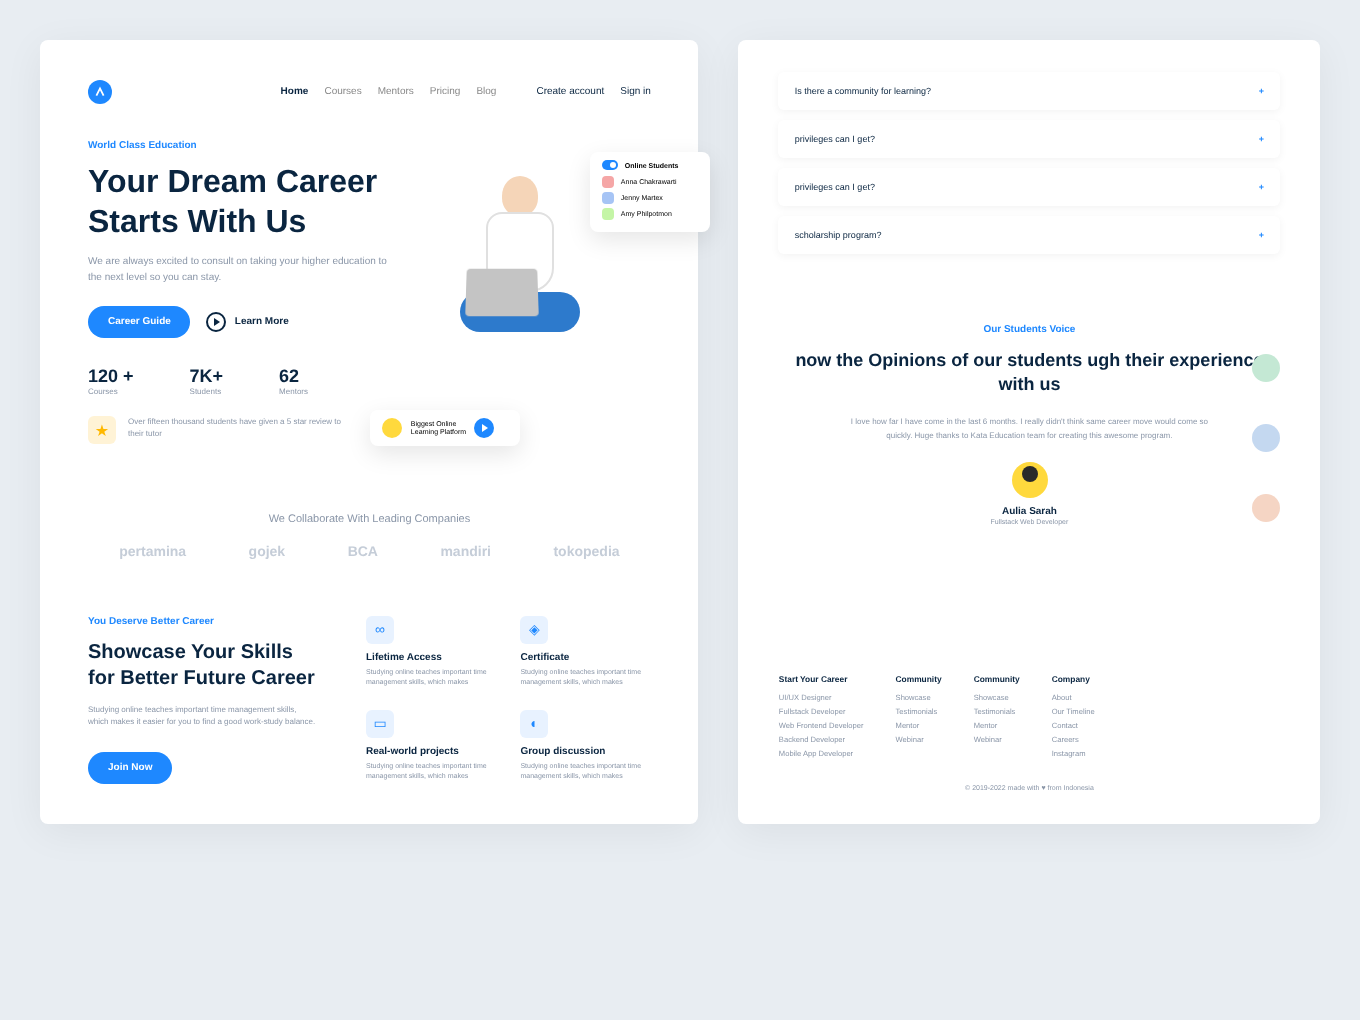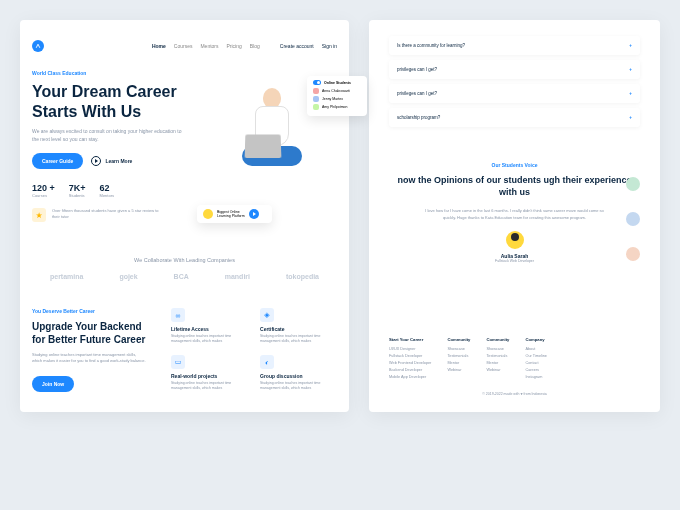--- a/index.html
+++ b/index.html
@@ -1,35 +1,35 @@
 <!DOCTYPE html>
 <html><head>
 <meta charset="utf-8">
 <style>
 *{margin:0;padding:0;box-sizing:border-box;font-family:-apple-system,BlinkMacSystemFont,'Segoe UI',sans-serif}
 body{background:#e8edf2;padding:20px;display:flex;gap:20px;justify-content:center}
 .page{background:#fff;border-radius:4px;box-shadow:0 4px 20px rgba(0,0,0,0.06)}
-.page1{width:340px;padding:20px 12px}
+.page1{width:340px;padding:20px 24px}
 .page2{width:300px;padding:16px 20px;display:flex;flex-direction:column}
 nav{display:flex;align-items:center;gap:8px;font-size:5px;margin-bottom:18px}
 .logo{width:12px;height:12px;border-radius:50%;background:#1e88ff;display:flex;align-items:center;justify-content:center}
 .logo svg{width:6px;height:6px}
 .nav-links{display:flex;gap:8px;color:#888;margin-left:auto}
 .nav-links span{cursor:pointer}
 .nav-links .active{color:#0a2540;font-weight:600}
 .auth{display:flex;gap:8px;color:#0a2540;margin-left:12px}
 .eyebrow{color:#1e88ff;font-size:5px;font-weight:600;margin-bottom:6px}
 h1{color:#0a2540;font-size:16px;font-weight:700;line-height:1.25;margin-bottom:6px;max-width:150px}
 .lead{color:#8a96a8;font-size:5px;line-height:1.5;max-width:150px;margin-bottom:10px}
 .cta-row{display:flex;align-items:center;gap:8px;margin-bottom:14px}
 .btn-primary{background:#1e88ff;color:#fff;font-size:5px;font-weight:600;padding:5px 10px;border-radius:10px;border:none;cursor:pointer}
 .learn{display:flex;align-items:center;gap:4px;color:#0a2540;font-size:5px;font-weight:600}
 .play-circ{width:10px;height:10px;border:1px solid #0a2540;border-radius:50%;display:flex;align-items:center;justify-content:center}
 .play-circ::after{content:'';border-left:3px solid #0a2540;border-top:2px solid transparent;border-bottom:2px solid transparent;margin-left:1px}
-.stats{display:flex;gap:14px;margin-bottom:10px}
+.stats{display:flex;gap:28px;margin-bottom:10px}
 .stat-n{color:#0a2540;font-size:9px;font-weight:700}
 .stat-l{color:#8a96a8;font-size:4px}
 .review-badge{display:flex;gap:6px;align-items:flex-start}
 .star-bx{width:14px;height:14px;background:#fff3d6;border-radius:3px;display:flex;align-items:center;justify-content:center;color:#ffb800;font-size:8px}
 .review-t{color:#8a96a8;font-size:4px;line-height:1.4;max-width:110px}
 .hero-img{position:absolute;right:-30px;top:28px;width:180px;height:150px}
 .header-wrap{position:relative}
 .person{width:110px;height:110px;position:absolute;left:30px;top:10px}
 .laptop{position:absolute;width:36px;height:24px;background:#c4c4c4;left:28px;top:56px;border-radius:2px;transform:perspective(100px) rotateX(10deg)}
 .torso{position:absolute;width:34px;height:40px;background:#fff;border-radius:8px 8px 12px 12px;left:38px;top:28px;border:1px solid #e0e0e0}
@@ -180,21 +180,21 @@
       <span>gojek</span>
       <span>BCA</span>
       <span>mandiri</span>
       <span>tokopedia</span>
     </div>
   </div>
 
   <div class="skills">
     <div class="skills-left">
       <div class="eyebrow">You Deserve Better Career</div>
-      <h2>Upgrade Your Backend for Better Future Career</h2>
+      <h2>Showcase Your Skills for Better Future Career</h2>
       <p>Studying online teaches important time management skills, which makes it easier for you to find a good work-study balance.</p>
       <button class="btn-primary">Join Now</button>
     </div>
     <div class="feat-grid">
       <div>
           <div class="feat-ico">∞</div>
           <div class="feat-t">Lifetime Access</div>
           <div class="feat-d">Studying online teaches important time management skills, which makes</div>
         </div>
       <div>

